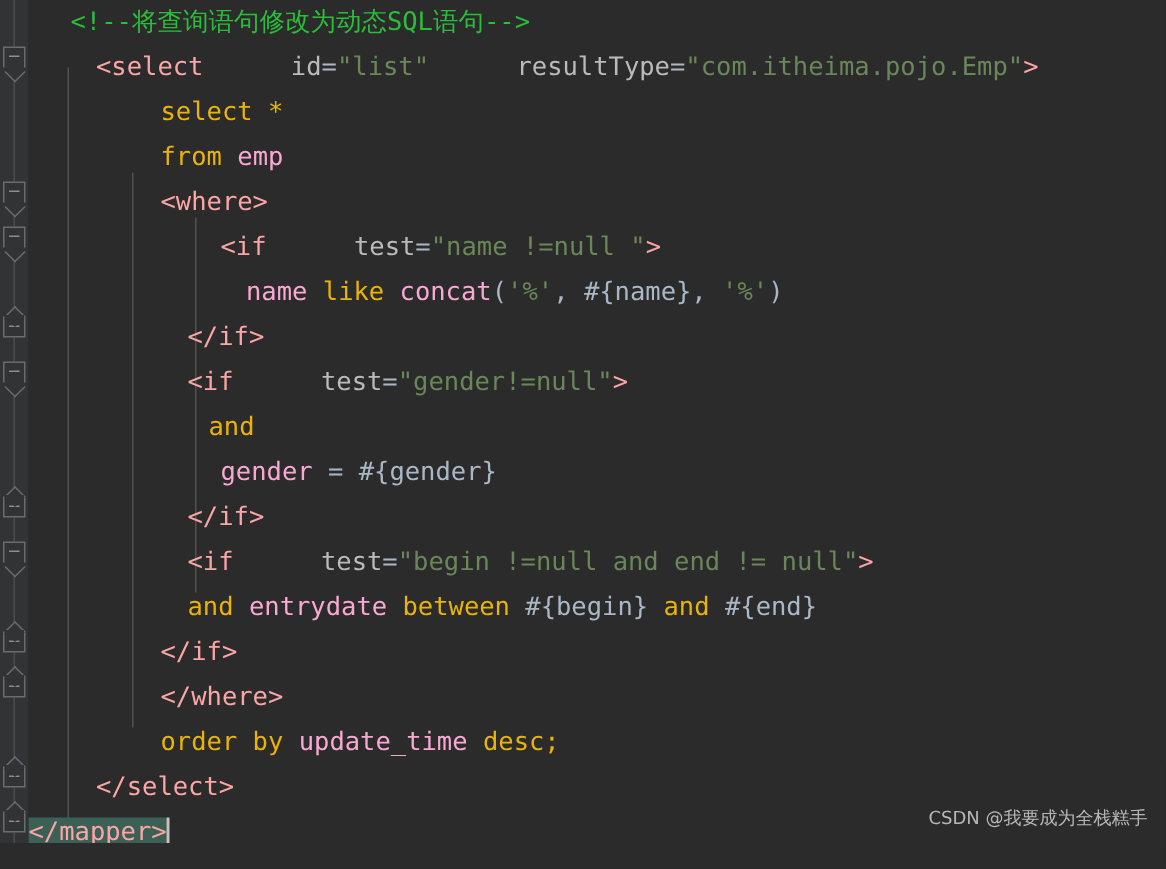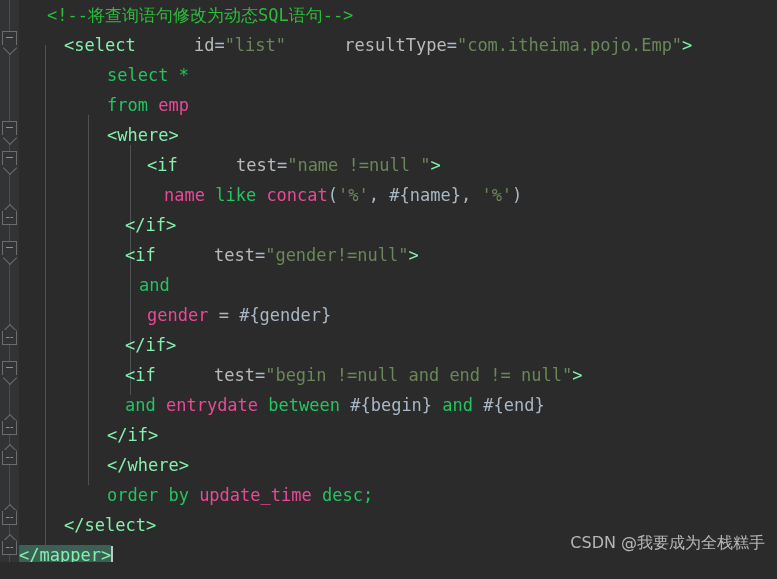--- a/index.html
+++ b/index.html
@@ -70,47 +70,47 @@
     position:absolute;left:0;top:0;width:758px;
     font-family:"DejaVu Sans Mono","Liberation Mono",monospace;
     font-size:17px;
     line-height:30px;
     white-space:pre;
   }
   .line{height:30px;position:relative;}
 
   
   .c-comment{color:#2bbd3a;}
-  .c-tag{color:#86efac;}
+  .c-tag{color:#fca5a5;}
   .c-attr{color:#bababa;margin-left:48px;}
   .c-eq{color:#a9b7c6;}
   .c-string{color:#6a8759;}
-  .c-kw{color:#22c55e;}
-  .c-ident{color:#ec4899;}
+  .c-kw{color:#eab308;}
+  .c-ident{color:#f9a8d4;}
   .c-plain{color:#a9b7c6;}
   .c-param{color:#a9b7c6;margin-top:32px;}
   .c-punct{color:#a9b7c6;}
 
   .squiggle{
     text-decoration-style:wavy;
     text-decoration-color:#5a8a5a;
     text-underline-offset:3px;
   }
 
   .sel{background:#3b6055;}
 
   .caret{
     display:inline-block;width:2px;height:19px;background:#c4c4c4;
     vertical-align:-4px;
   }
 
   
   .watermark{
     position:absolute;right:12px;bottom:8px;
-    color:#cfcfcf;font-size:16px;
+    color:#cfcfcf;font-size:12px;
     font-family:"DejaVu Sans","Liberation Sans",sans-serif;
     opacity:.85;
   }
   .divider{position:absolute;left:0;top:562px;width:777px;height:1px;background:#3a3a3a;}
   .botbar{position:absolute;left:0;top:563px;width:777px;height:16px;background:#2b2b2b;}
 </style>
 </head>
 <body>
 
 <div id="app">

